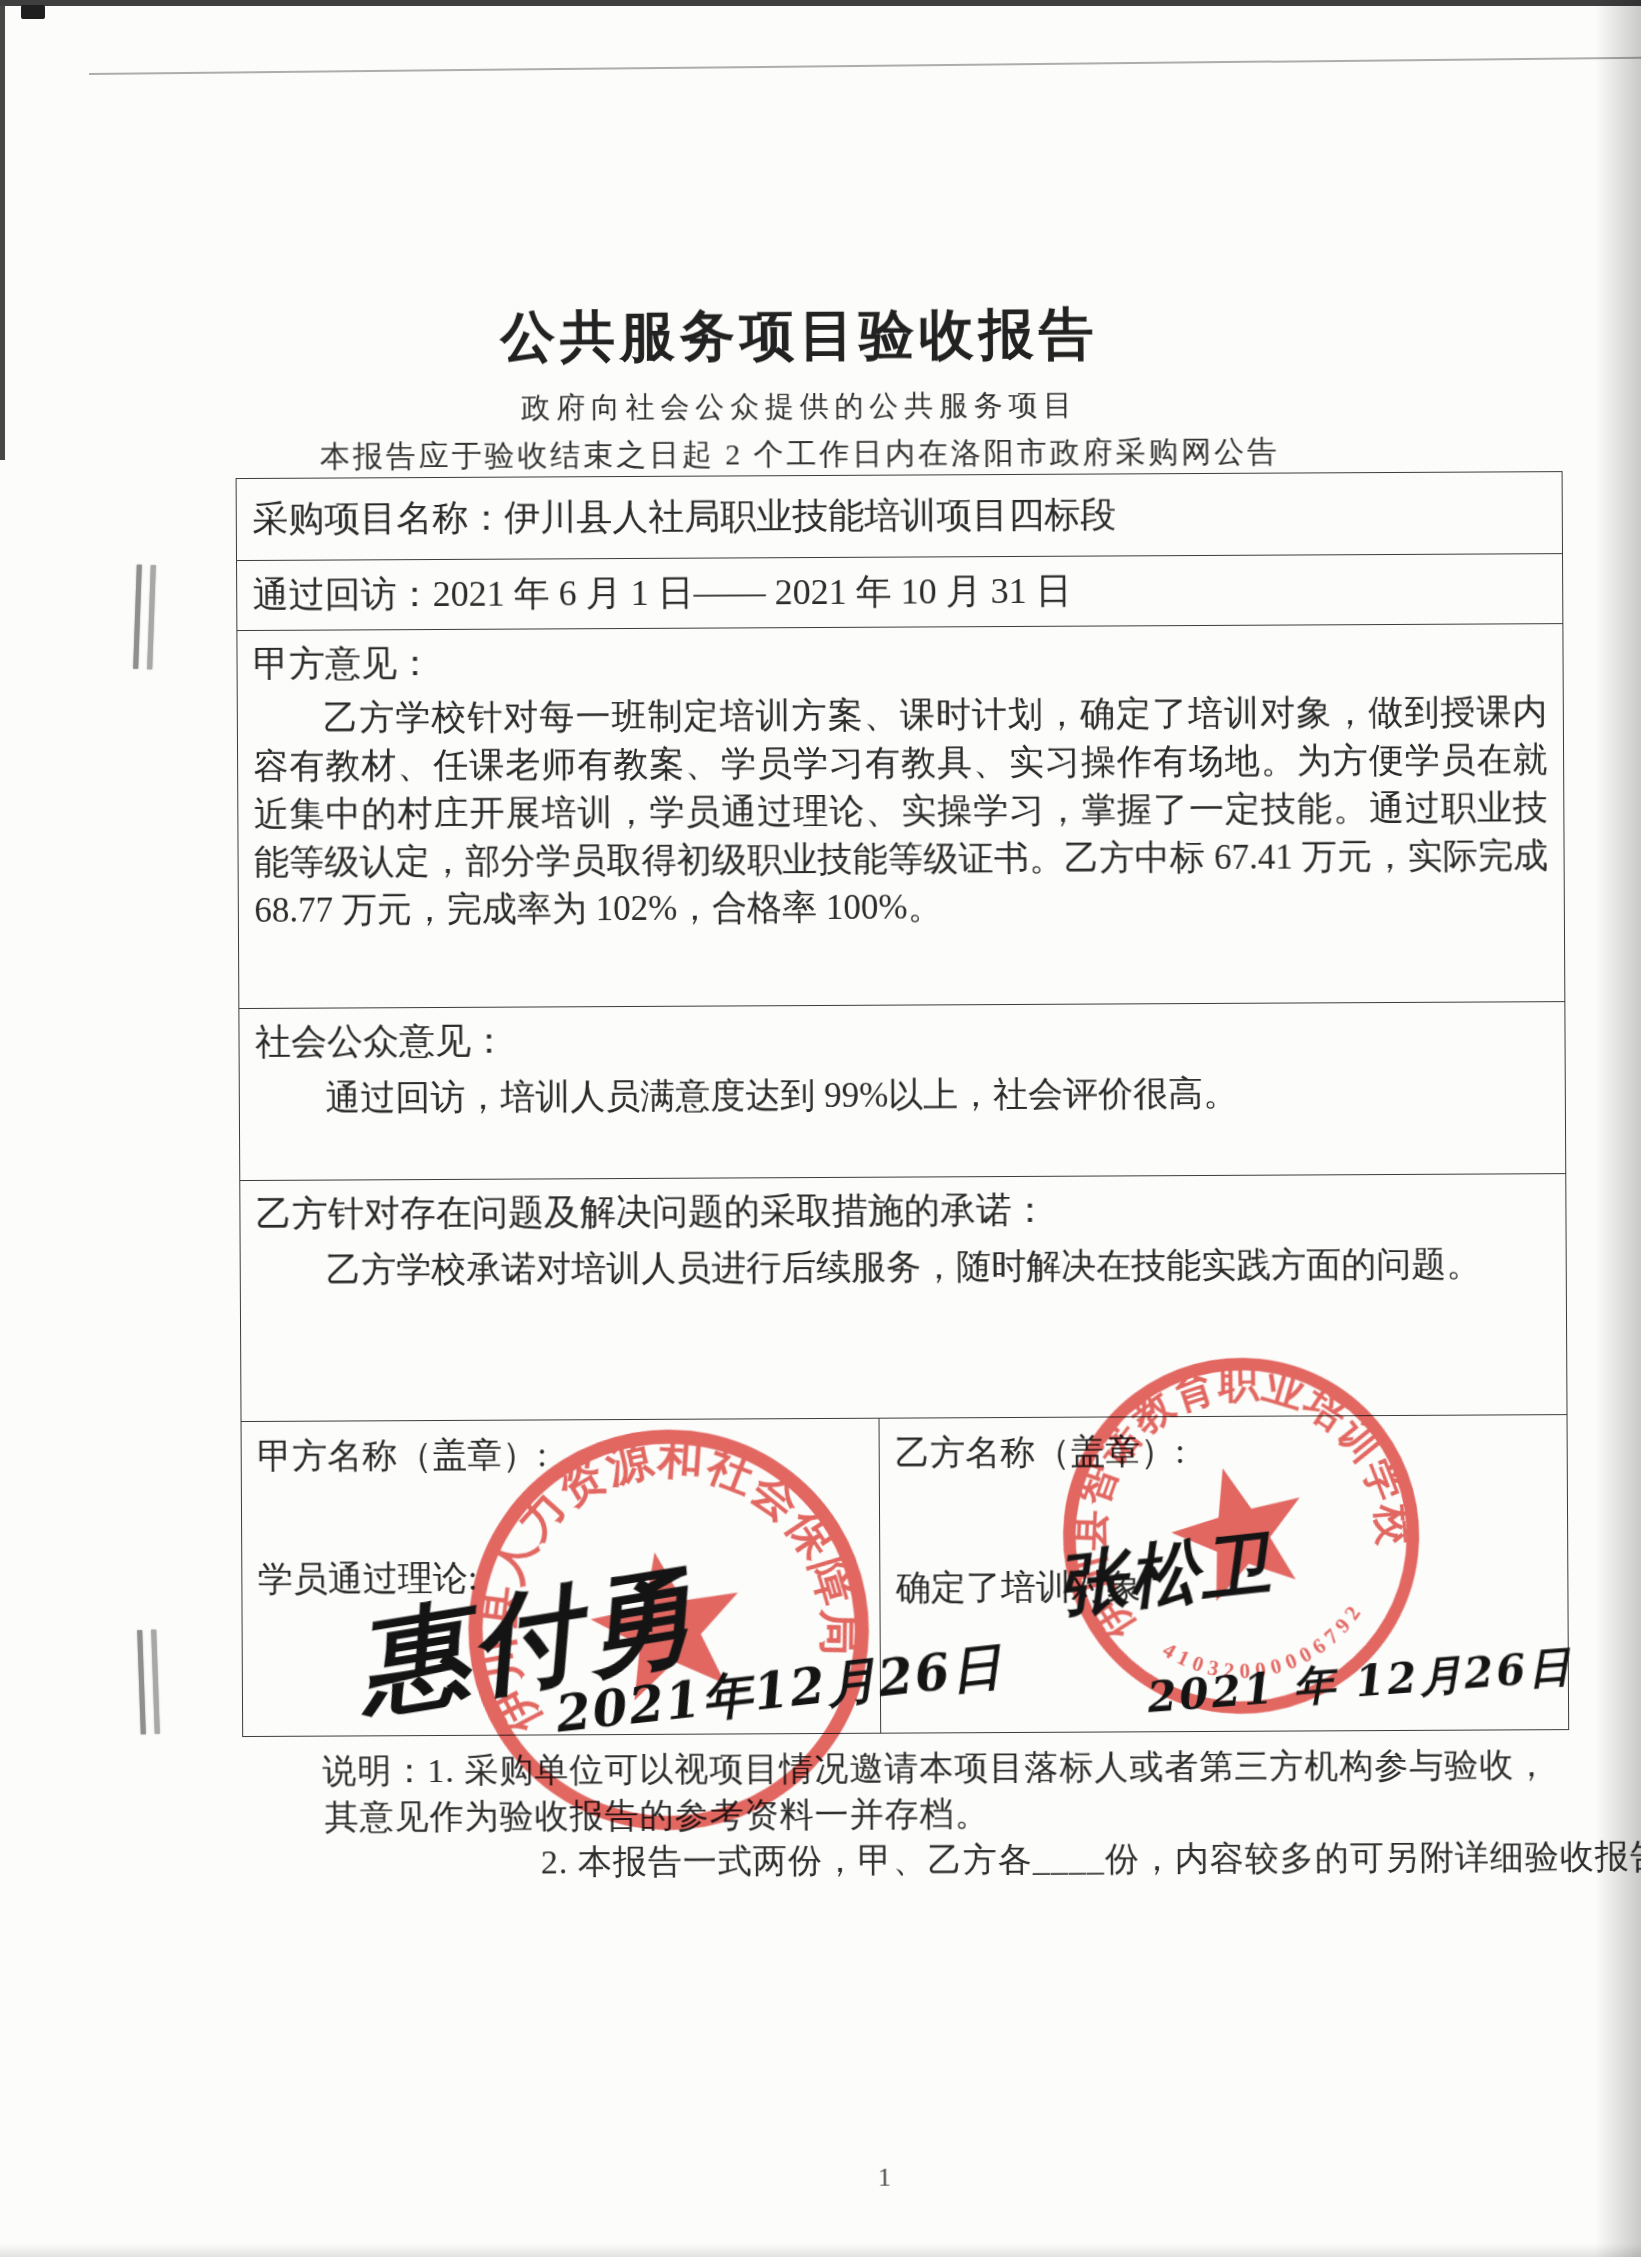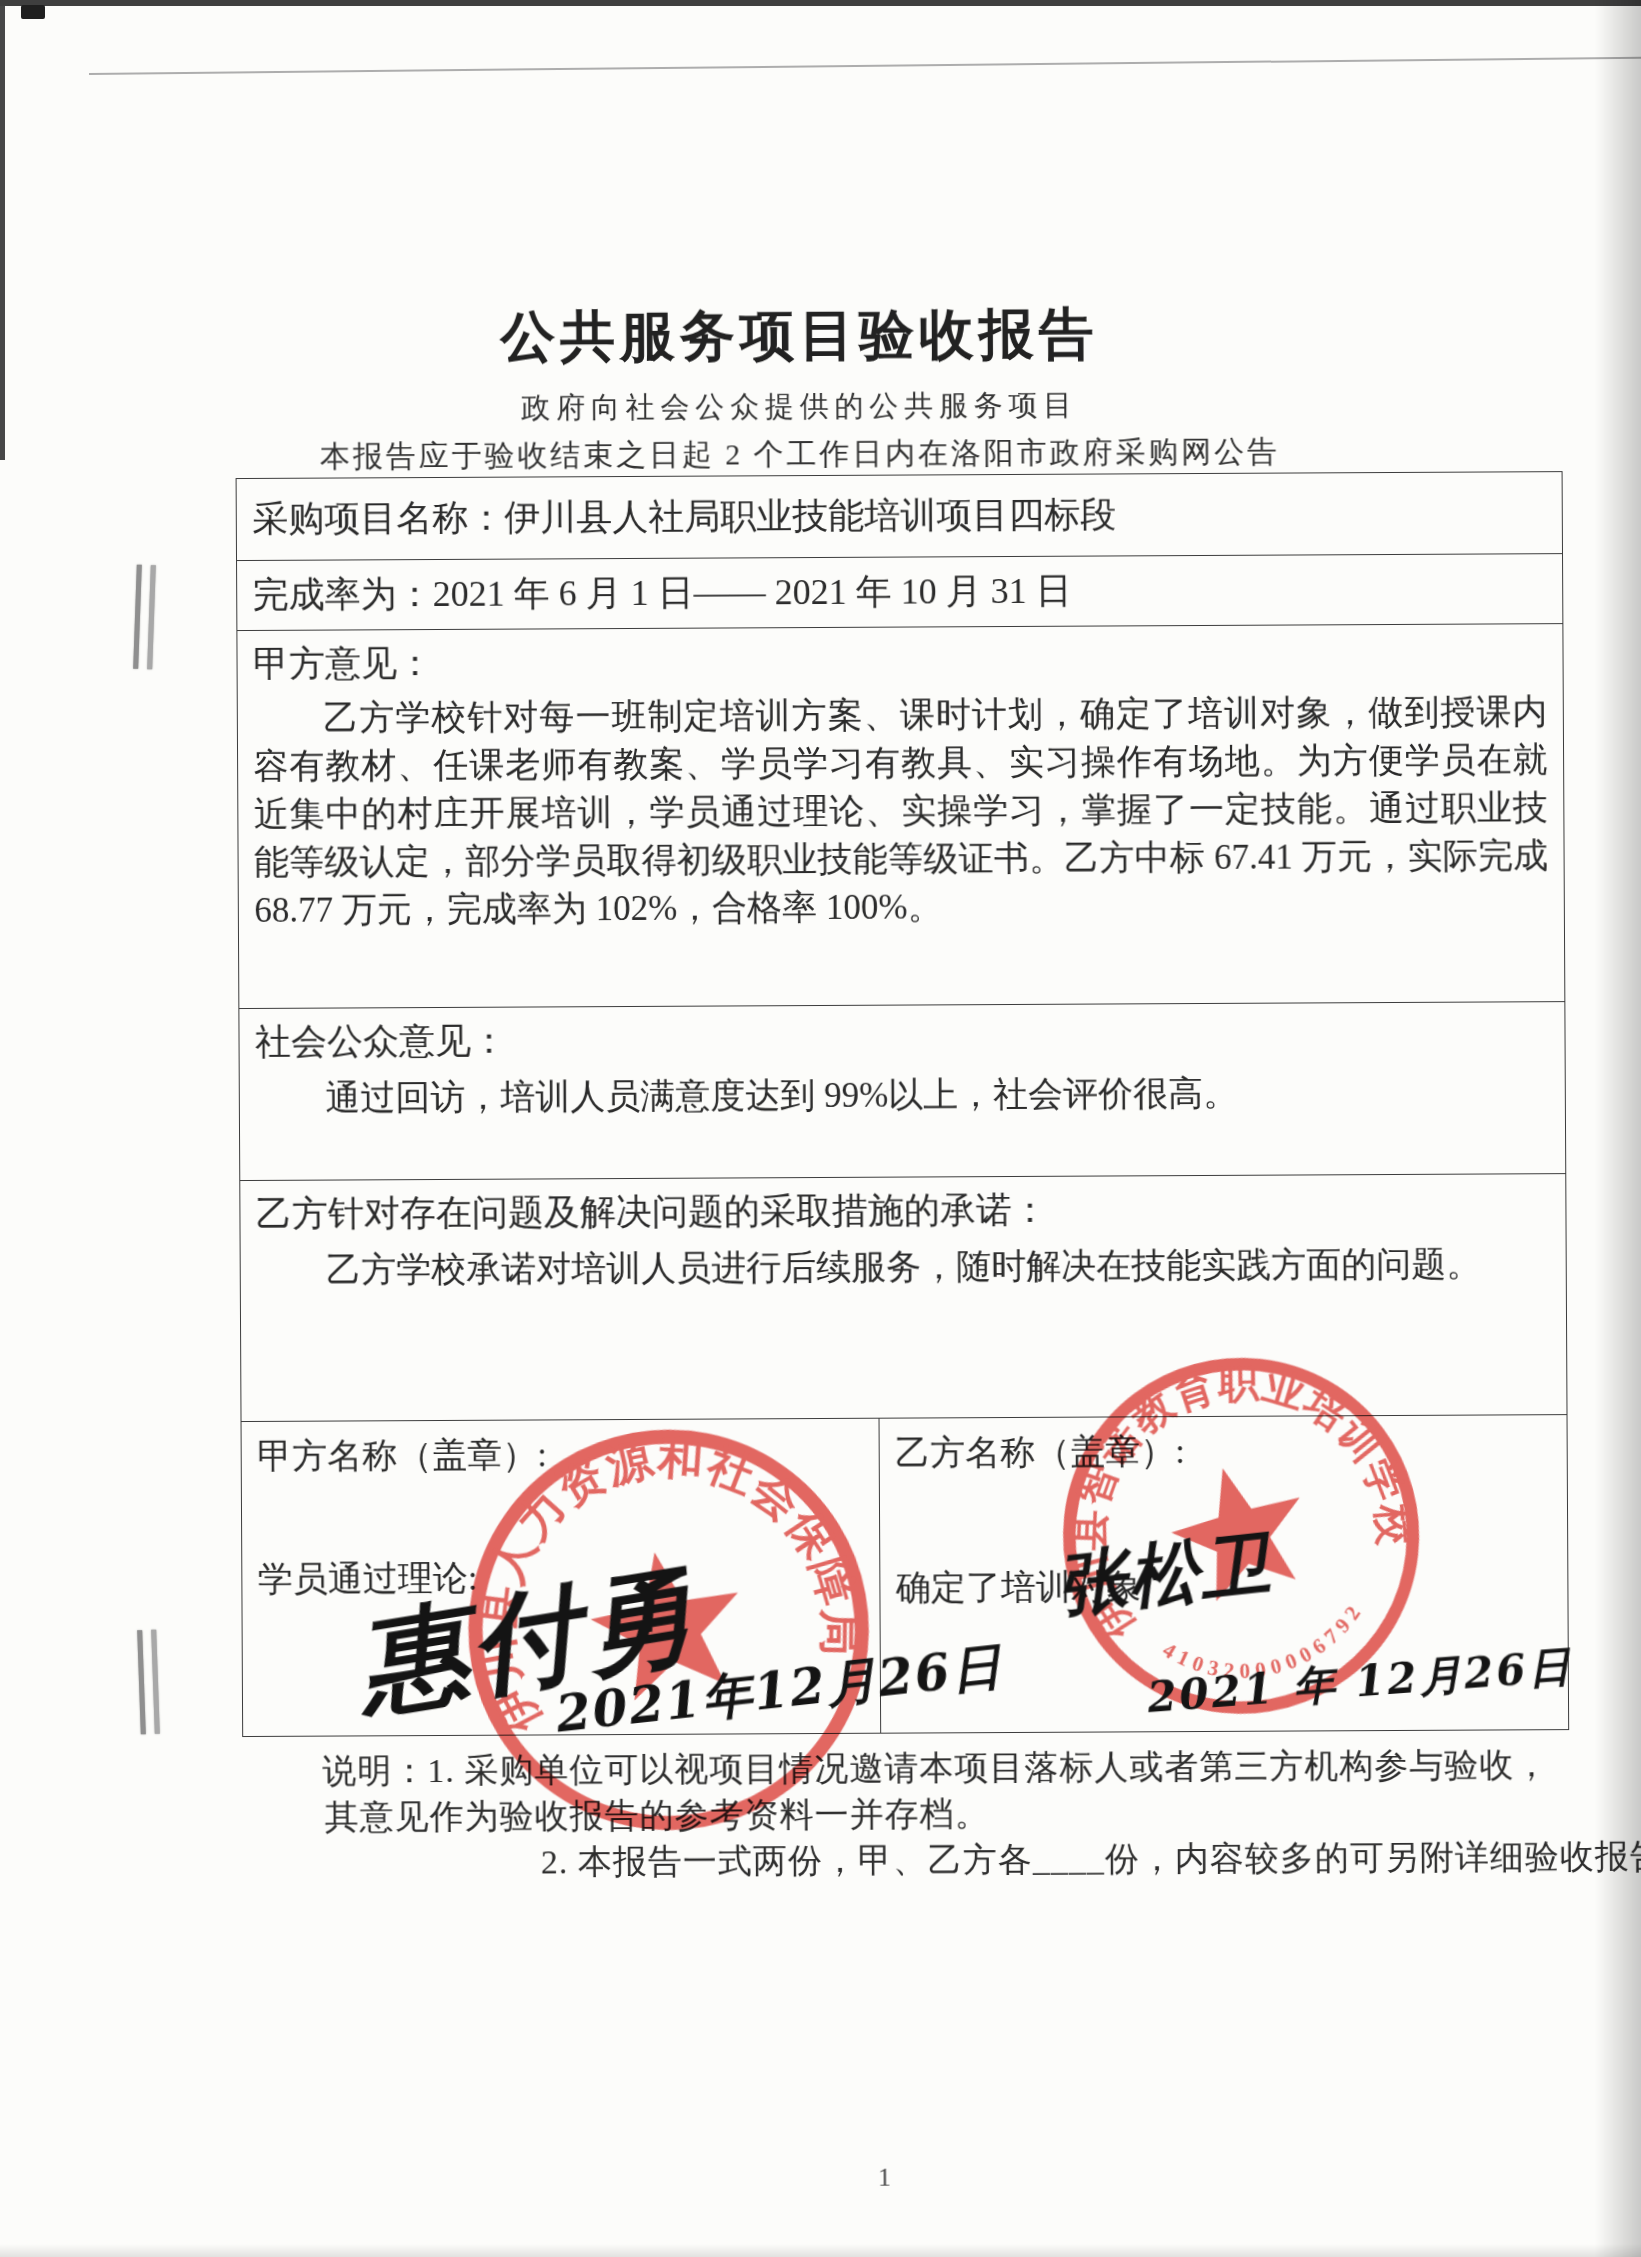--- a/index.html
+++ b/index.html
@@ -91,21 +91,21 @@
     </div>
 
     <div class="vtable">
 
       <div class="vrow r1">
         <span class="cell-label">采购项目名称：</span>
         <span>伊川县人社局职业技能培训项目四标段</span>
       </div>
 
       <div class="vrow r2">
-        <span class="cell-label">完成率为：</span>
+        <span class="cell-label">通过回访：</span>
         <span>2021 年 6 月 1 日—— 2021 年 10 月 31 日</span>
       </div>
 
       <div class="vrow r3">
         <div class="cell-label">甲方意见：</div>
         <p class="para">乙方学校针对每一班制定培训方案、课时计划，确定了培训对象，做到授课内容有教材、任课老师有教案、学员学习有教具、实习操作有场地。为方便学员在就近集中的村庄开展培训，学员通过理论、实操学习，掌握了一定技能。通过职业技能等级认定，部分学员取得初级职业技能等级证书。乙方中标 67.41 万元，实际完成 68.77 万元，完成率为 102%，合格率 100%。</p>
       </div>
 
       <div class="vrow r4">
         <div class="cell-label">社会公众意见：</div>

